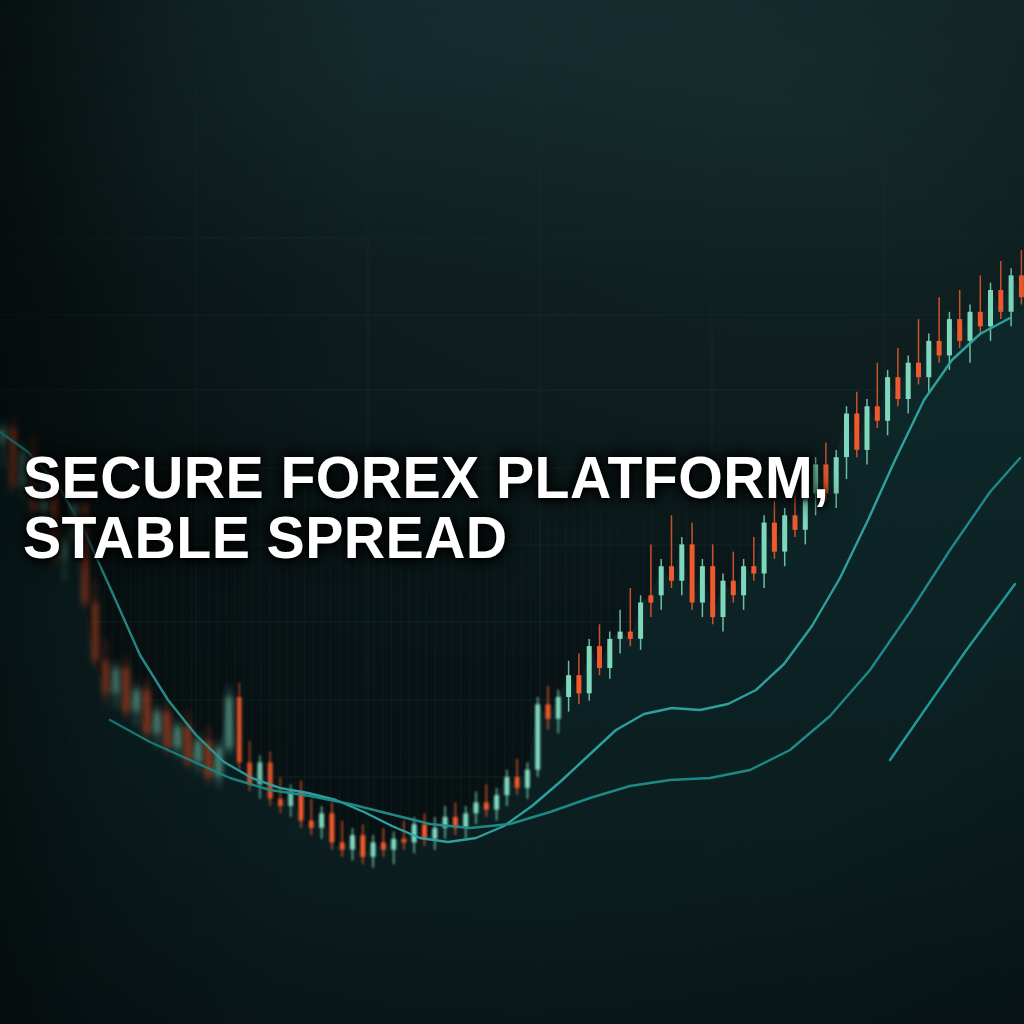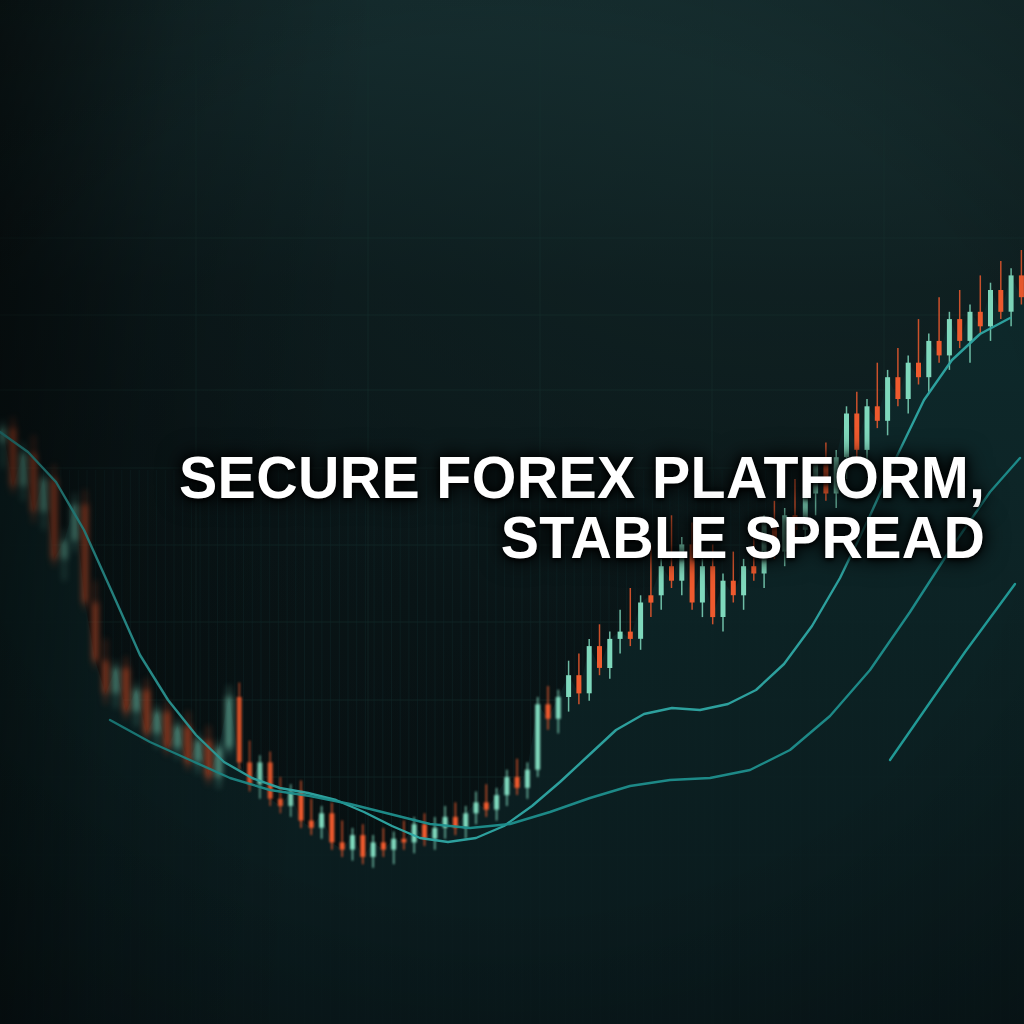--- a/index.html
+++ b/index.html
@@ -40,23 +40,23 @@
   }
 
   
   svg.layer{position:absolute;left:0;top:0;width:1024px;height:1024px;display:block;}
   svg.blur-left{filter:blur(3.2px);}
   svg.blur-mid{filter:blur(1.1px);}
 
   
   #headline{
     position:absolute;
-    left:0;right:16px;
+    left:0;right:2px;
     top:449px;
-    text-align:right;
+    text-align:left;
     pointer-events:none;
   }
   #headline .hl-line{
     display:block;
     color:#fff;
     font-family:"Liberation Sans", sans-serif;
     font-weight:700;
     font-size:60px;
     line-height:58px;
     letter-spacing:0.4px;

